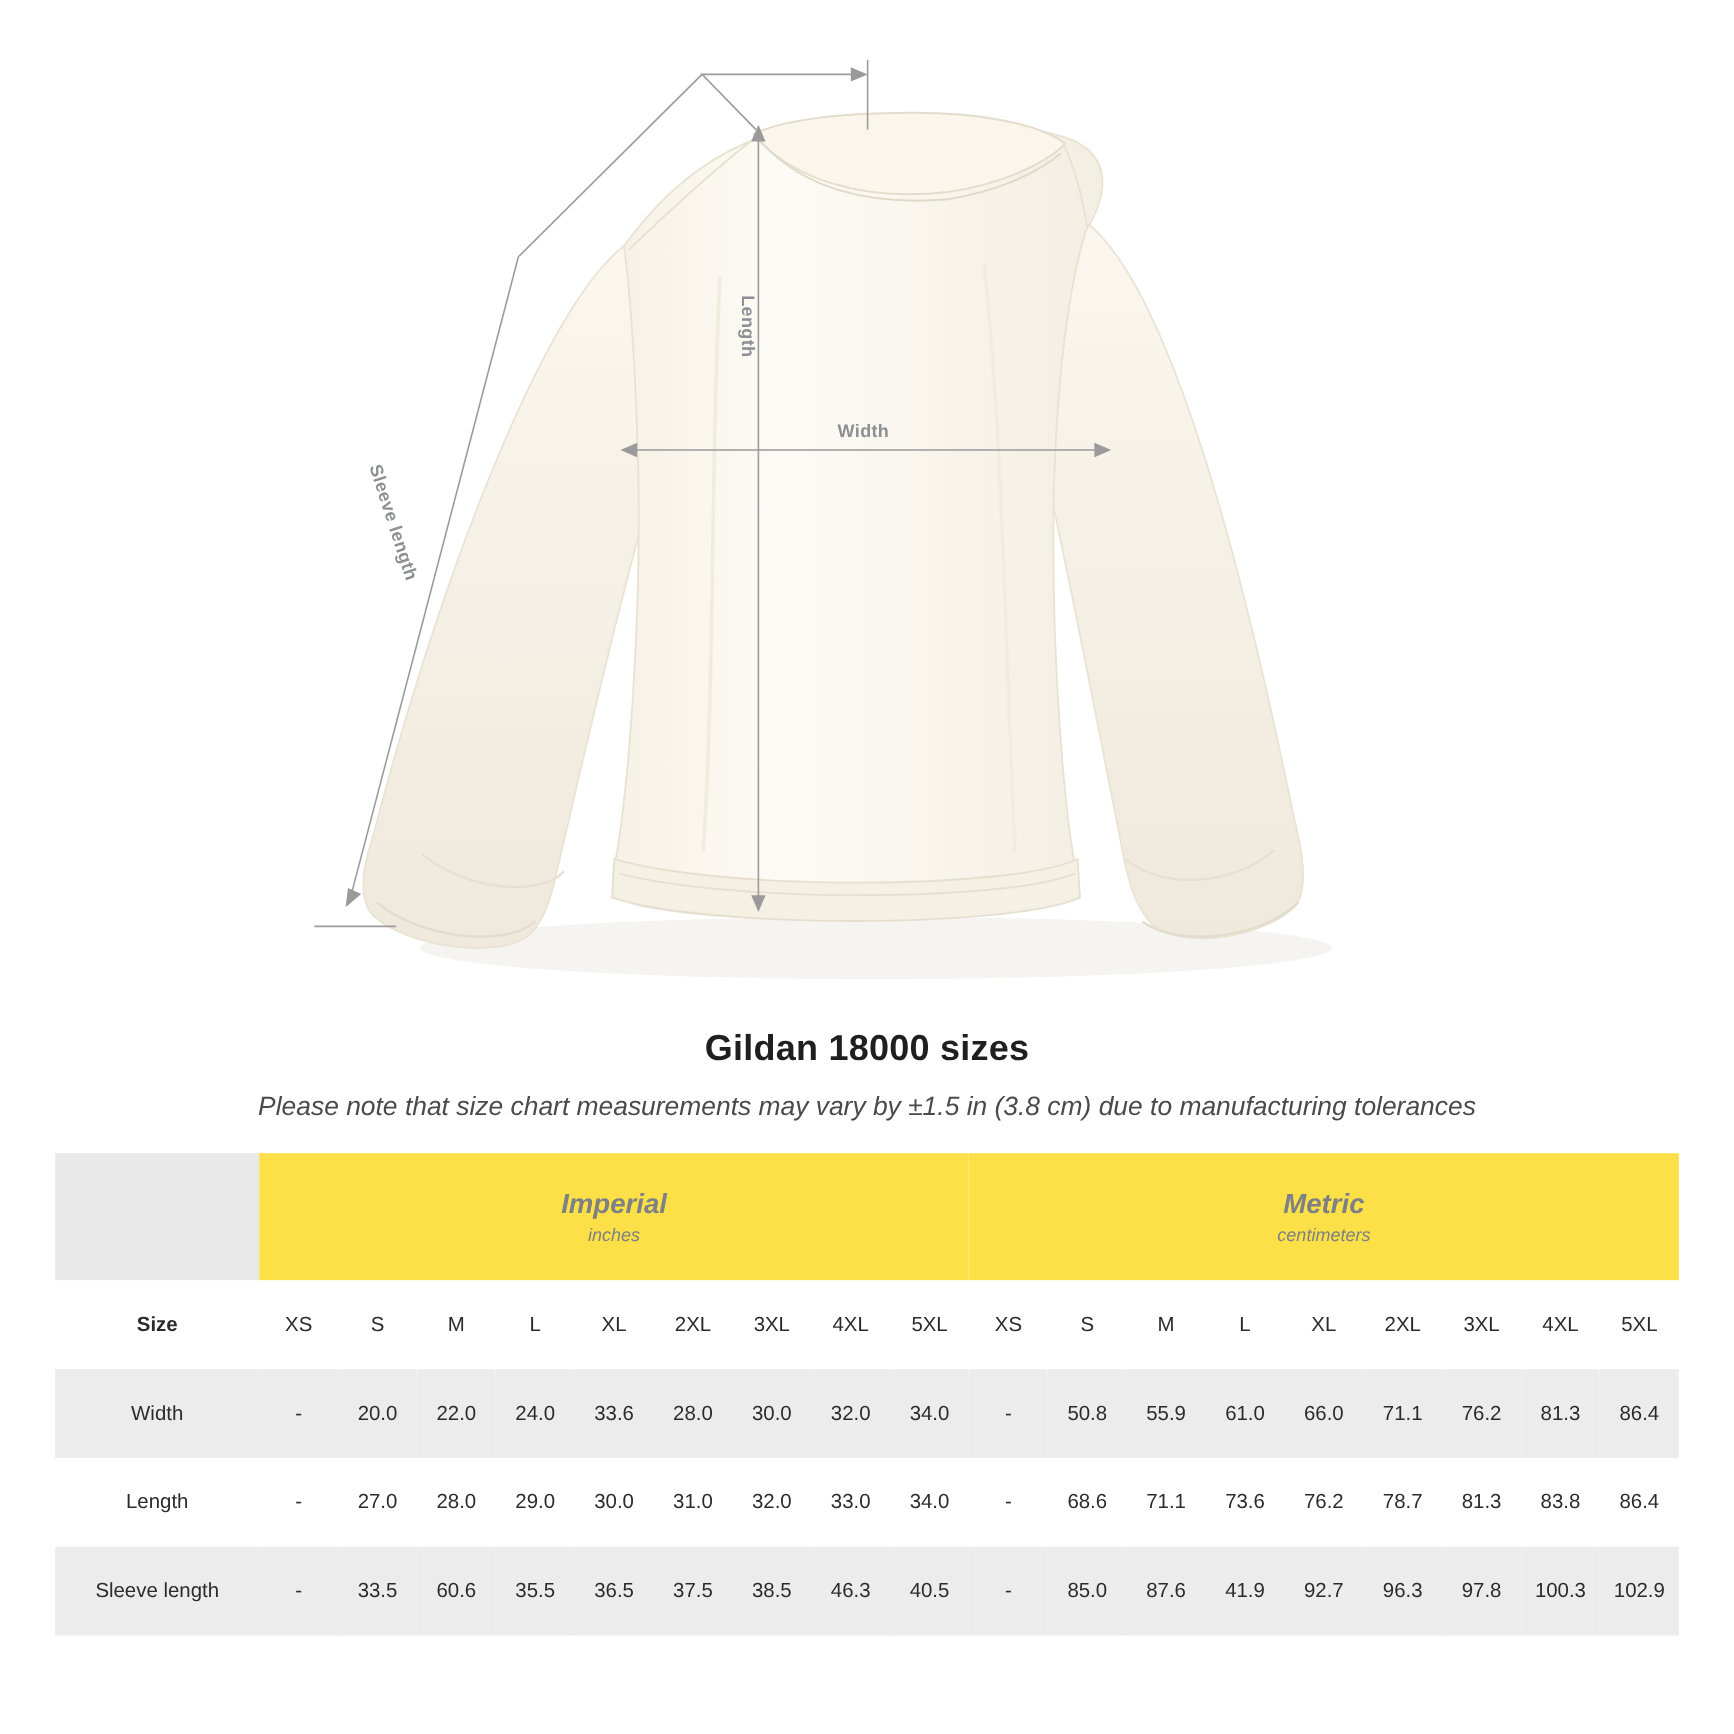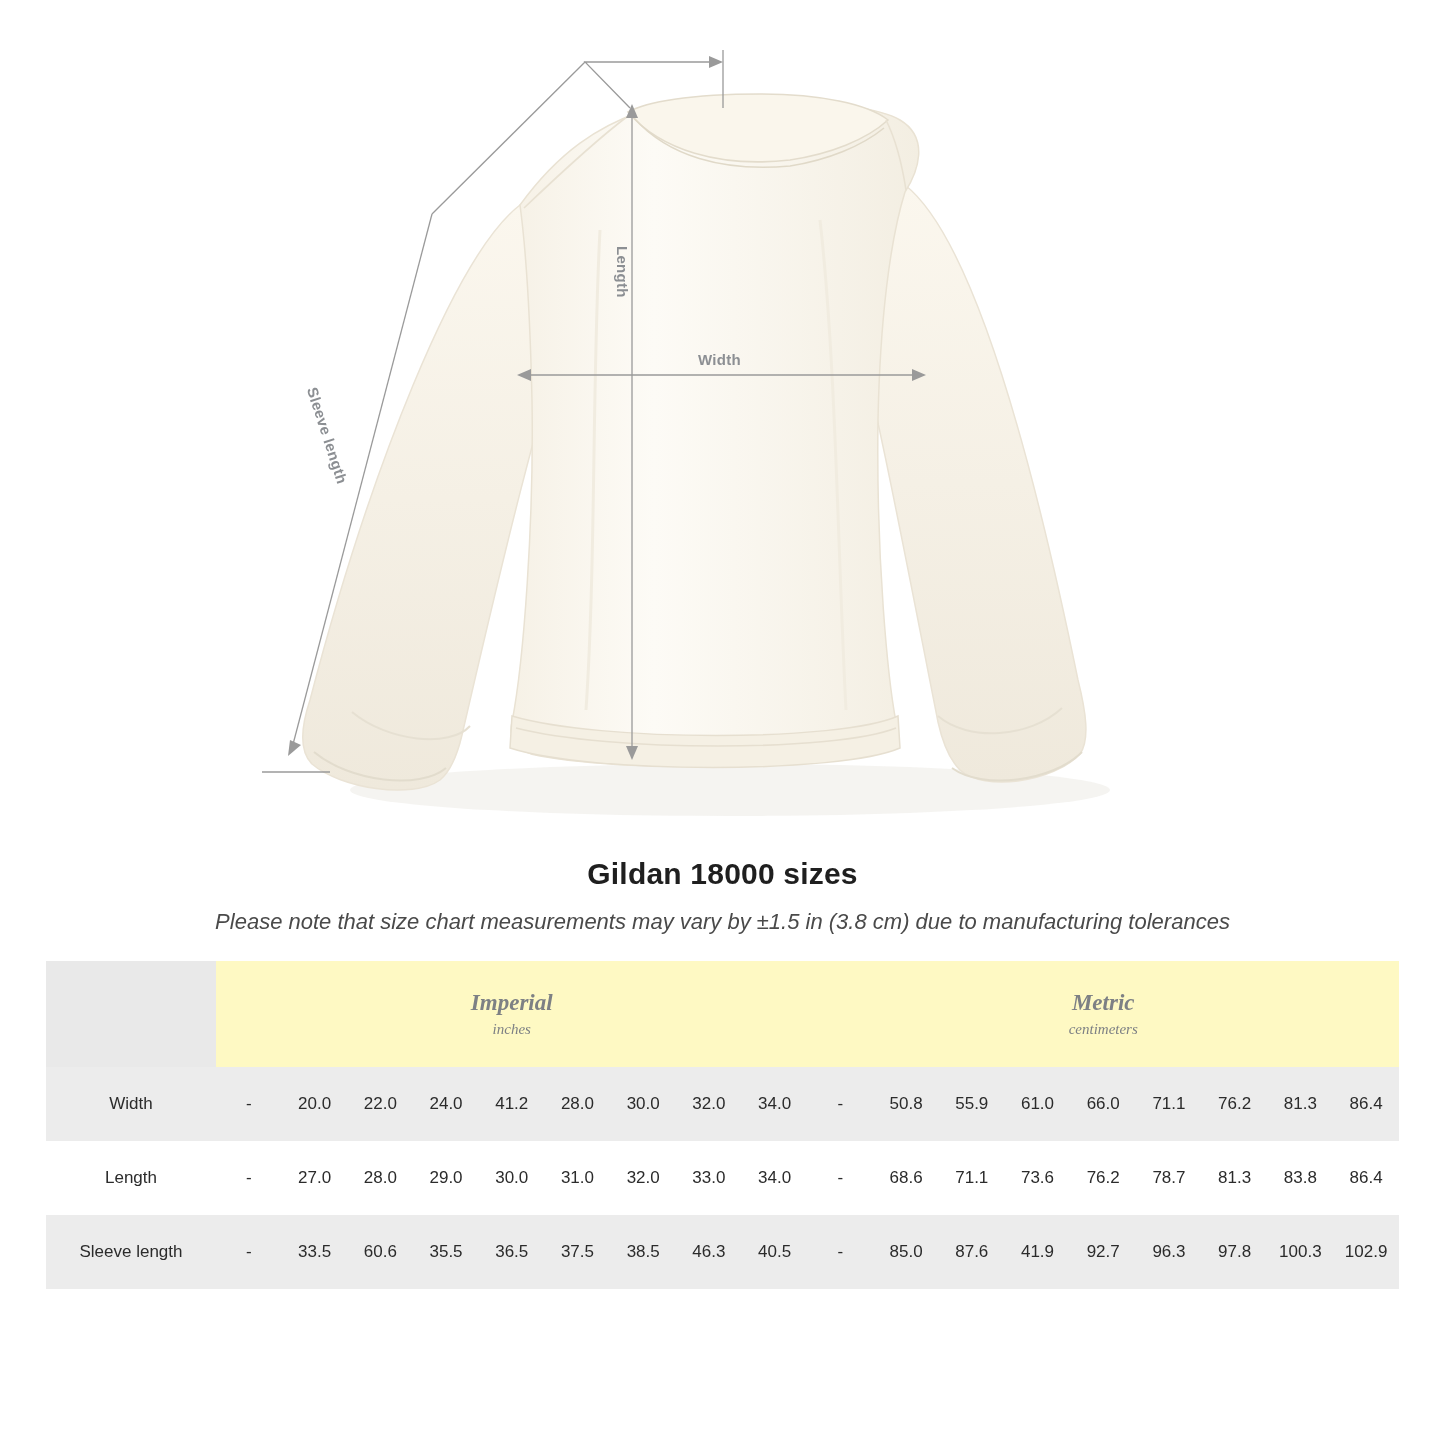--- a/index.html
+++ b/index.html
@@ -92,23 +92,22 @@
   table.size-table td, table.size-table th {
     text-align: center;
     font-size: 17px;
     font-weight: normal;
     color: #2b2b2b;
     padding: 0;
     height: 74px;
     vertical-align: middle;
   }
   .unit-head {
-    background: #fef9c3;
+    background: #fde047;
     height: 106px !important;
-    font-family: Liberation Serif, serif;
   }
   .unit-system {
     font-size: 23px;
     font-style: italic;
     font-weight: bold;
     color: #7d8084;
     display: block;
     line-height: 1.15;
   }
   .unit-unit {
@@ -231,28 +230,49 @@
           <td class="unit-head" colspan="9">
             <span class="unit-system">Imperial</span>
             <span class="unit-unit">inches</span>
           </td>
           <td class="unit-head" colspan="9">
             <span class="unit-system">Metric</span>
             <span class="unit-unit">centimeters</span>
           </td>
         </tr>
 
+        <tr class="hdr-row">
+          <td class="col-label size-col-head">Size</td>
+          <td class="col-cell">XS</td>
+          <td class="col-cell">S</td>
+          <td class="col-cell">M</td>
+          <td class="col-cell">L</td>
+          <td class="col-cell">XL</td>
+          <td class="col-cell">2XL</td>
+          <td class="col-cell">3XL</td>
+          <td class="col-cell">4XL</td>
+          <td class="col-cell">5XL</td>
+          <td class="col-cell">XS</td>
+          <td class="col-cell">S</td>
+          <td class="col-cell">M</td>
+          <td class="col-cell">L</td>
+          <td class="col-cell">XL</td>
+          <td class="col-cell">2XL</td>
+          <td class="col-cell">3XL</td>
+          <td class="col-cell">4XL</td>
+          <td class="col-cell">5XL</td>
+        </tr>
 
         <tr class="row-shaded">
           <td class="col-label row-head">Width</td>
           <td>-</td>
           <td>20.0</td>
           <td>22.0</td>
           <td>24.0</td>
-          <td>41.2</td>
+          <td>33.6</td>
           <td>28.0</td>
           <td>30.0</td>
           <td>32.0</td>
           <td>34.0</td>
           <td>-</td>
           <td>50.8</td>
           <td>55.9</td>
           <td>61.0</td>
           <td>66.0</td>
           <td>71.1</td>

